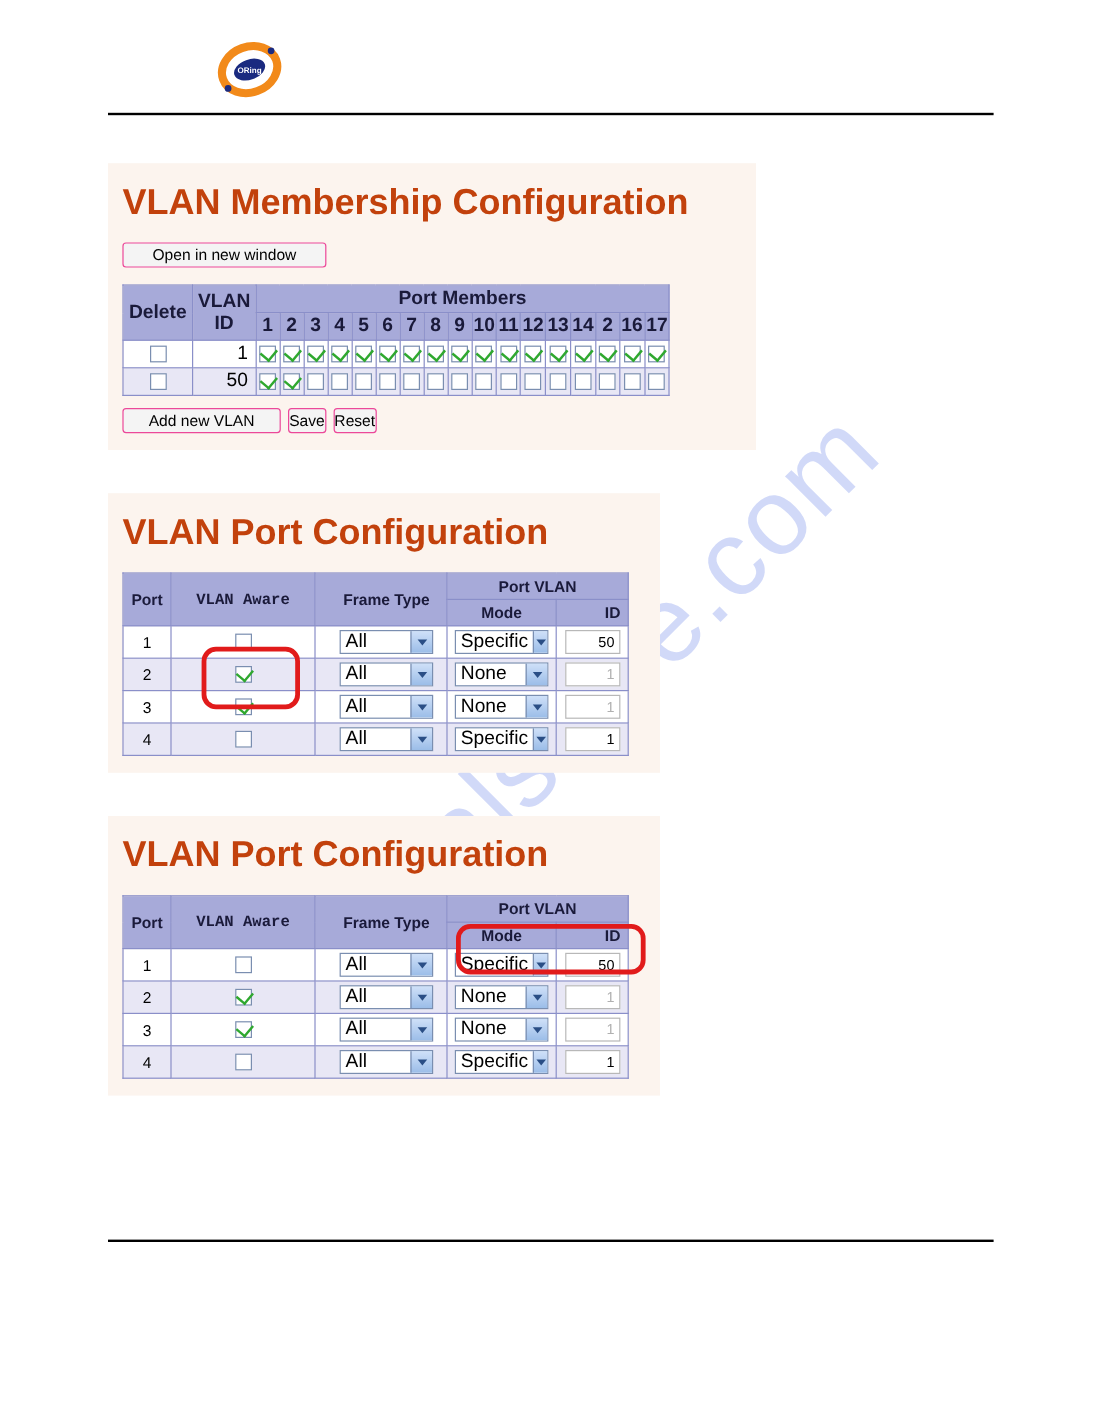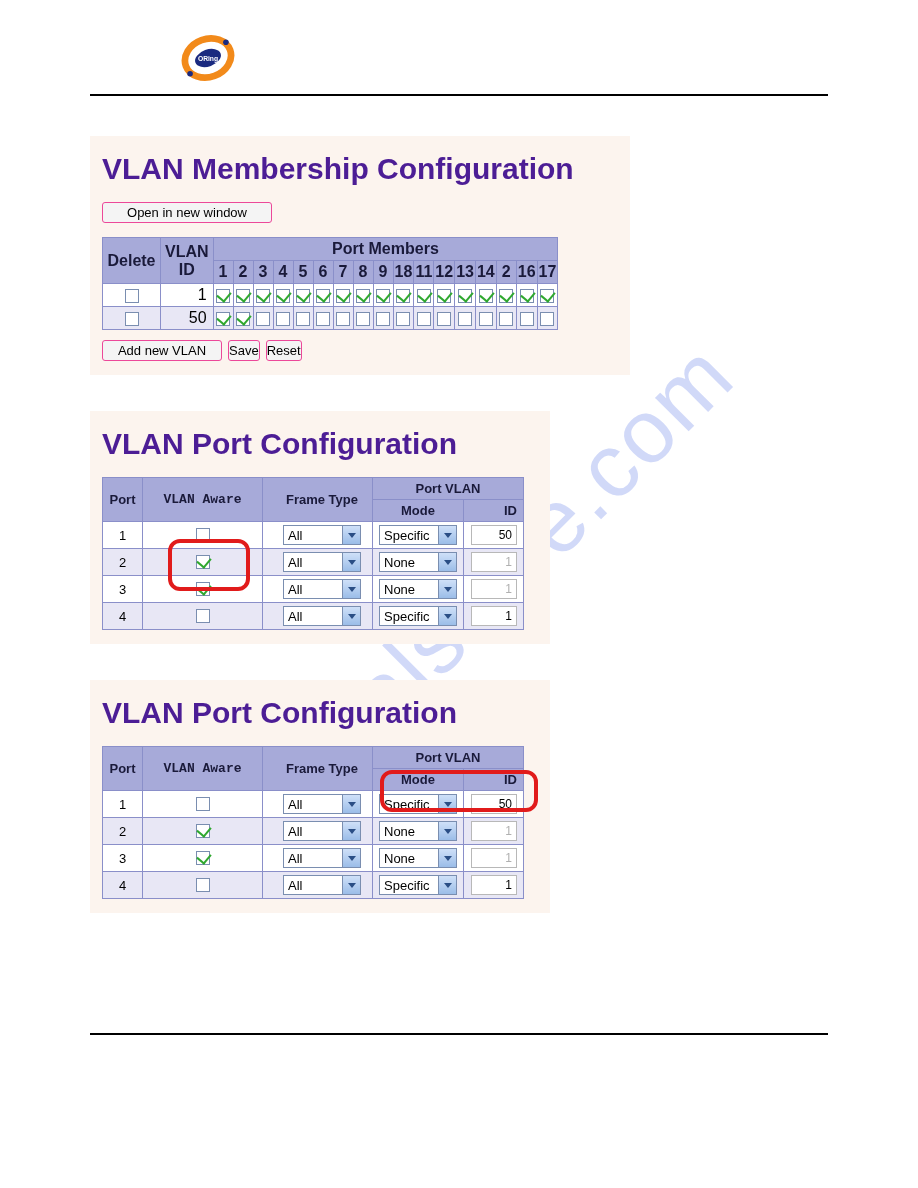--- a/index.html
+++ b/index.html
@@ -39,21 +39,21 @@
   .panel {
     background: #fcf4ee;
     padding: 10px 12px 14px 12px;
     margin-bottom: 36px;
   }
   .panel h1 {
     font-family: Verdana, Arial, sans-serif;
     font-size: 30px;
     font-weight: 700;
     margin: 6px 0 16px 0;
-    color: #4c1d95;
+    color: #c2410c;
   }
   .btn {
     font-family: Verdana, Arial, sans-serif;
     font-size: 13px;
     background: #f4f4f4;
     border: 1px solid #ec4899;
     border-radius: 3px;
     padding: 2px 0;
     cursor: pointer;
   }
@@ -124,21 +124,21 @@
   .ptable .awarecell { width: 120px; font-family: Liberation Mono, monospace; }
   .ptable .framecell { width: 110px; padding-left: 15px; }
   .ptable .modecell { width: 90px; }
   .ptable .idcell { width: 60px; text-align: right; }
 
   .sel {
     display: inline-flex;
     align-items: center;
     border: 1px solid #7a8eb0;
     background: #fff;
-    font-size: 13px;
+    font-size: 16px;
     height: 20px;
     width: 78px;
   }
   .sel .sel-text {
     flex: 1;
     padding: 0 4px;
     text-align: left;
   }
   .sel .sel-btn {
     width: 18px;
@@ -222,21 +222,21 @@
         <tr id="port-head-row">
             <th class="portcol">1</th>
             <th class="portcol">2</th>
             <th class="portcol">3</th>
             <th class="portcol">4</th>
             <th class="portcol">5</th>
             <th class="portcol">6</th>
             <th class="portcol">7</th>
             <th class="portcol">8</th>
             <th class="portcol">9</th>
-            <th class="portcol">18</th>
+            <th class="portcol">10</th>
             <th class="portcol">11</th>
             <th class="portcol">12</th>
             <th class="portcol">13</th>
             <th class="portcol">14</th>
             <th class="portcol">2</th>
             <th class="portcol">16</th>
             <th class="portcol">17</th>
           </tr>
       </thead>
       <tbody id="mbody">
@@ -279,21 +279,21 @@
             <td class="portcol"><span class="cb"></span></td>
             <td class="portcol"><span class="cb"></span></td>
             <td class="portcol"><span class="cb"></span></td>
             <td class="portcol"><span class="cb"></span></td>
             <td class="portcol"><span class="cb"></span></td>
           </tr>
         </tbody>
     </table>
 
     <div class="btn-row">
-      <button class="btn" style="width:120px;">Add new VLAN</button>
+      <button class="btn" style="width:132px;">Add new VLAN</button>
       <button class="btn">Save</button>
       <button class="btn">Reset</button>
     </div>
   </div>
 
   <div class="panel rel" style="width:460px;">
     <h1>VLAN Port Configuration</h1>
     <table class="ptable">
       <thead>
         <tr>

